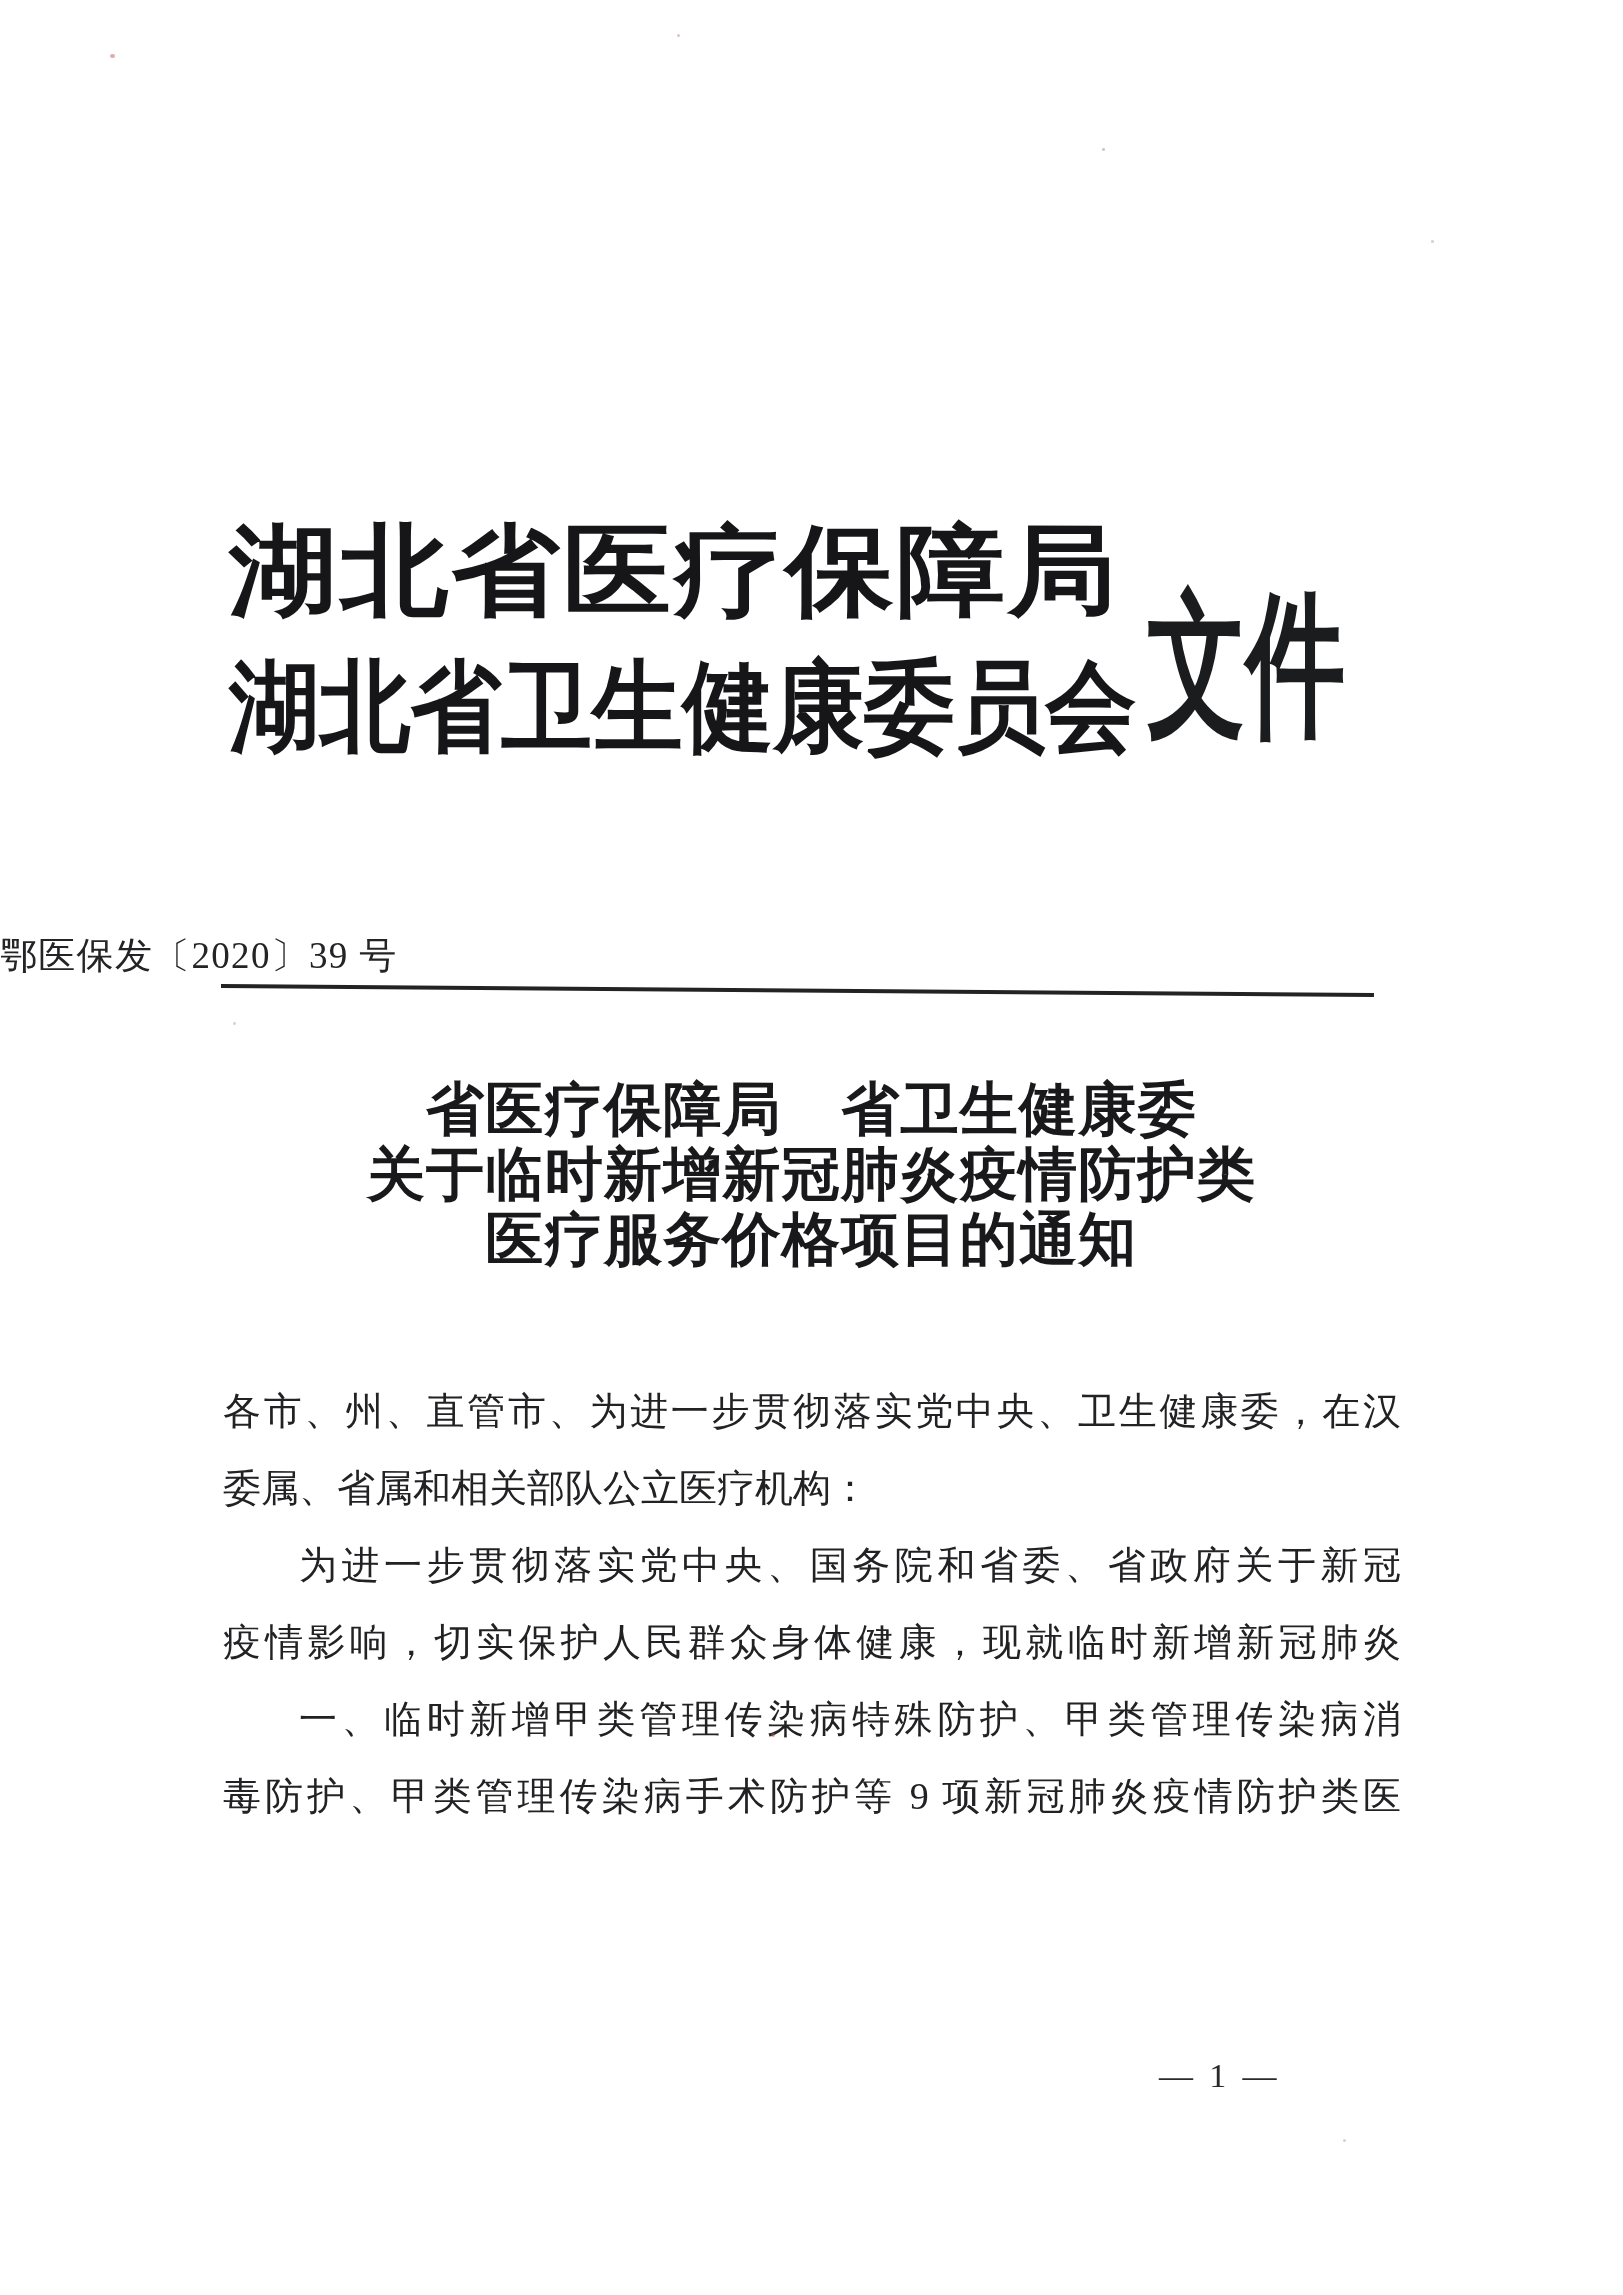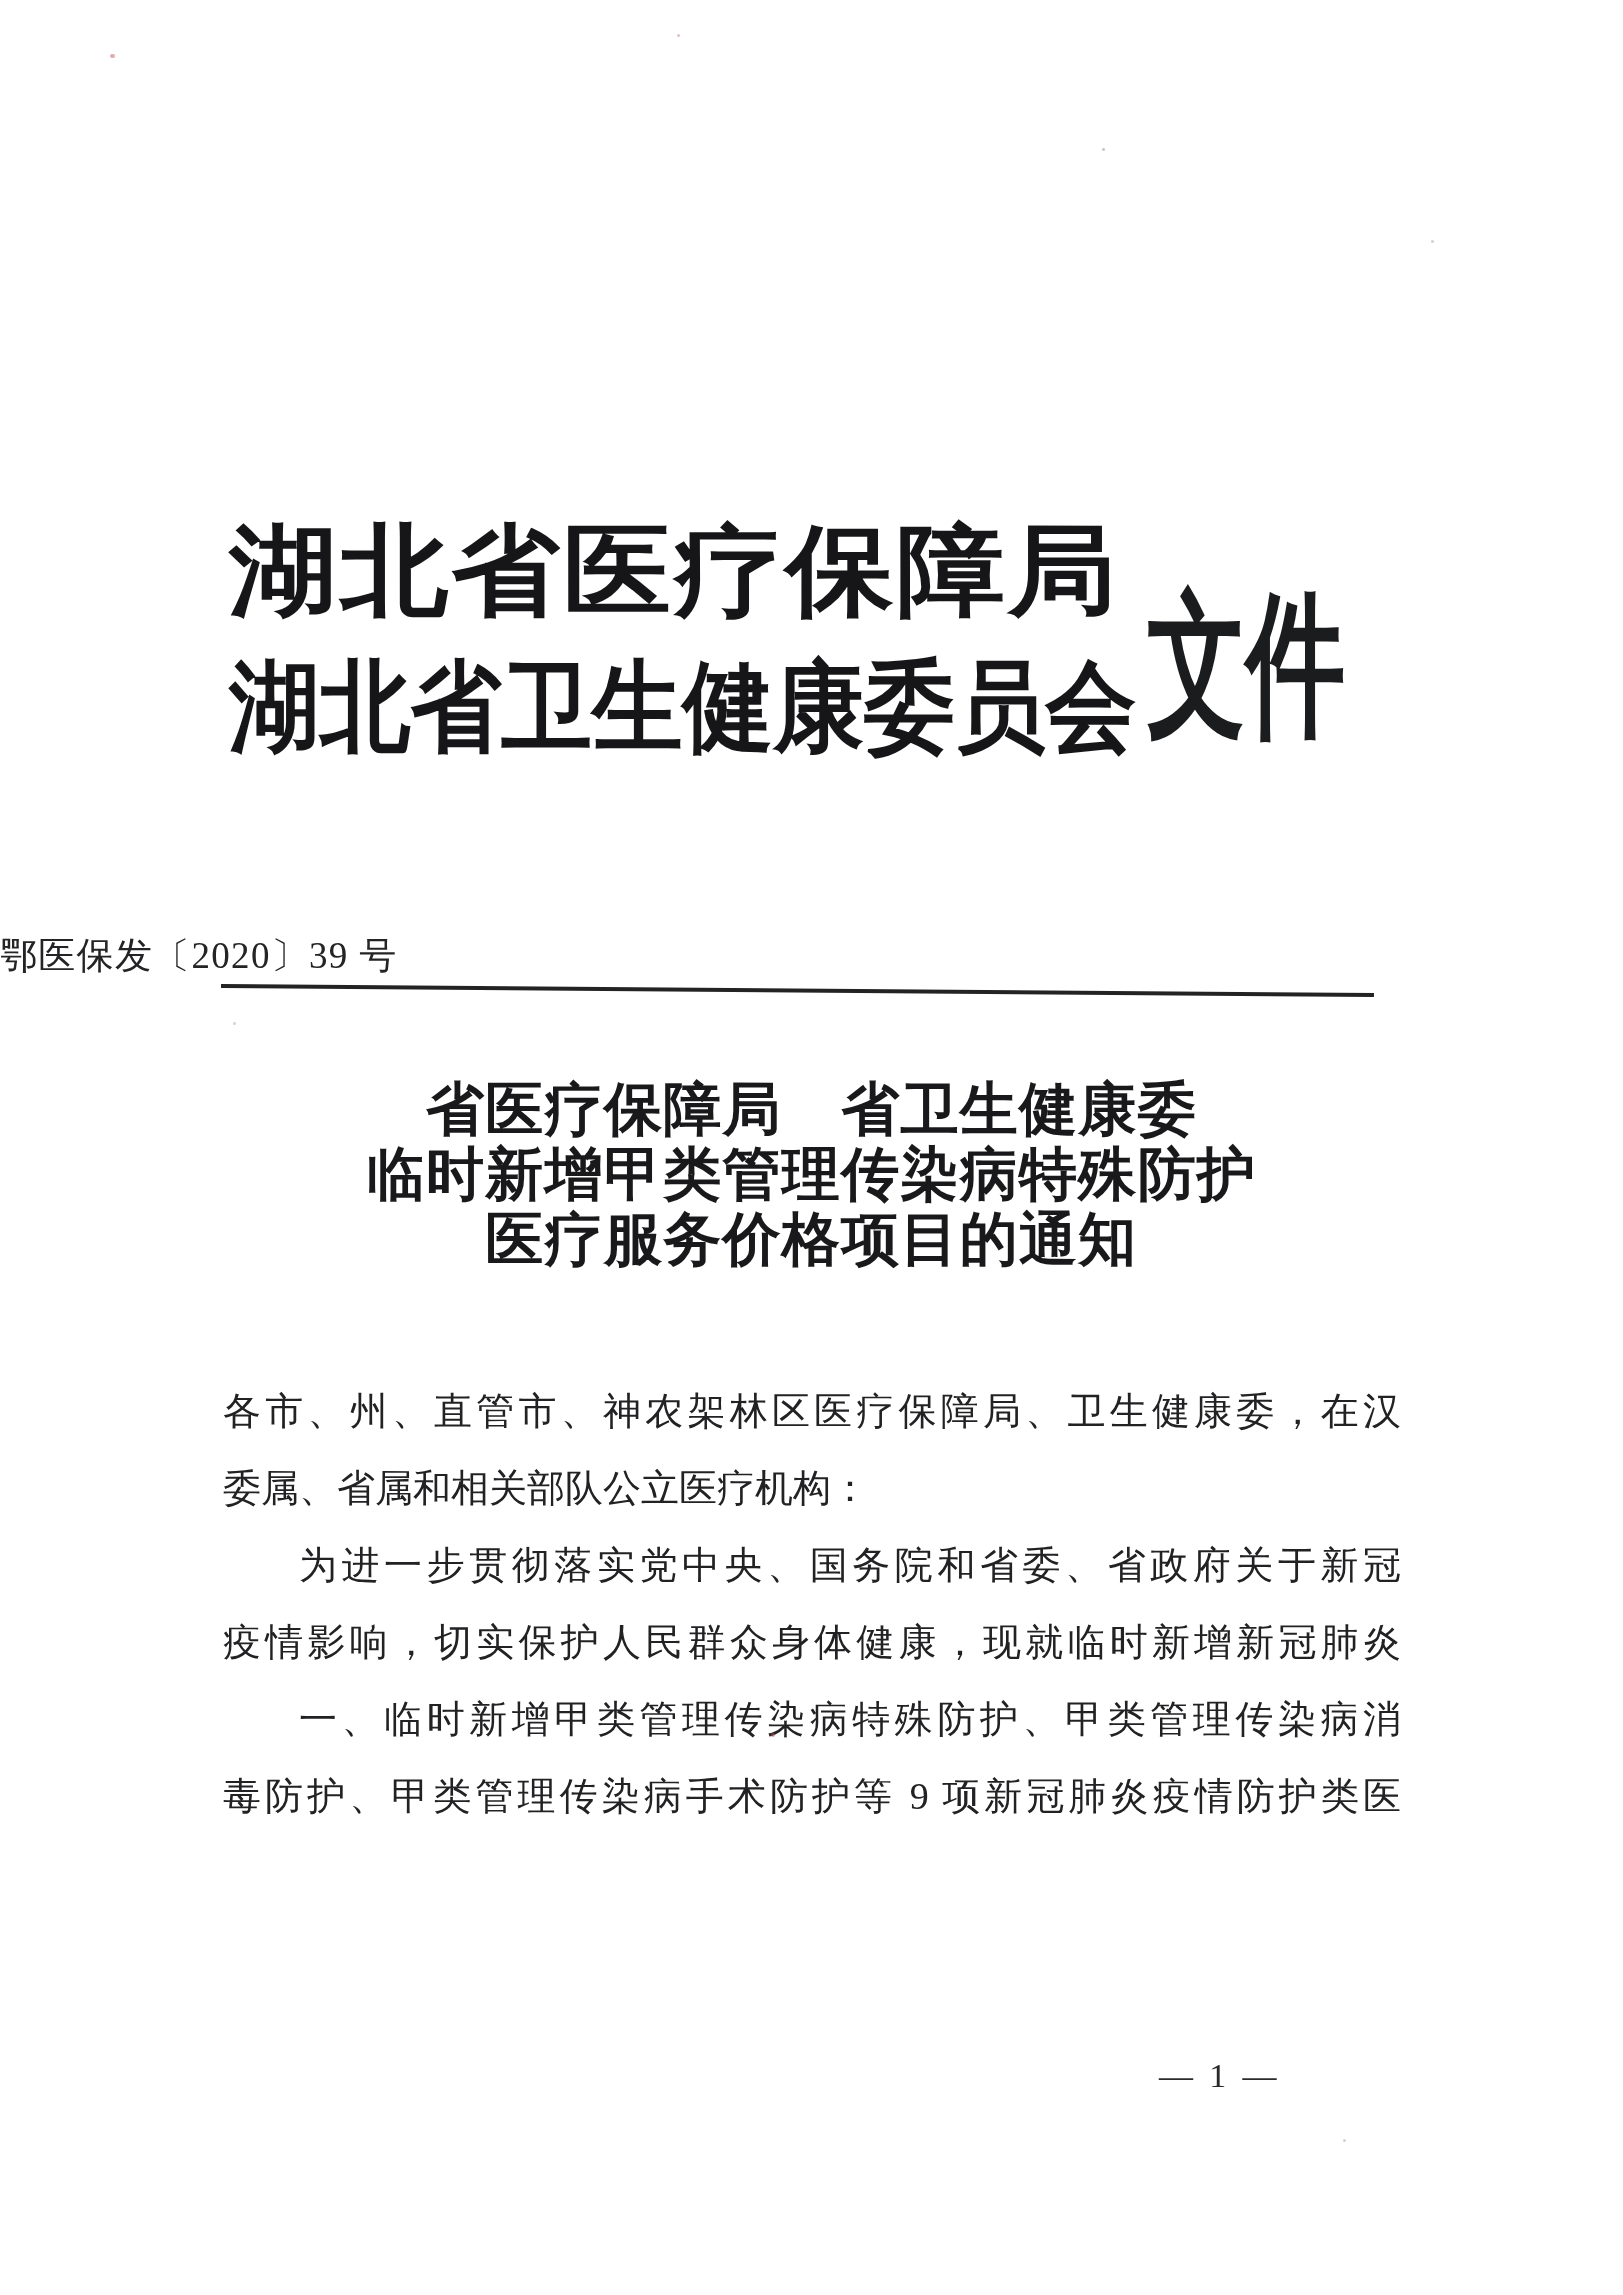--- a/index.html
+++ b/index.html
@@ -138,26 +138,26 @@
     <div class="org-line org-line-2">湖北省卫生健康委员会</div>
     <div class="doc-type">文件</div>
   </div>
 
   <div class="doc-number">鄂医保发〔2020〕39 号</div>
 
   <div class="rule"></div>
 
   <div class="title-block">
     <div>省医疗保障局　省卫生健康委</div>
-    <div>临时新增甲类管理传染病特殊防护</div>
+    <div>关于临时新增新冠肺炎疫情防护类</div>
     <div>医疗服务价格项目的通知</div>
   </div>
 
   <div class="body-block">
-    <div class="line">各市、州、直管市、神农架林区医疗保障局、卫生健康委，在汉</div>
+    <div class="line">各市、州、直管市、为进一步贯彻落实党中央、卫生健康委，在汉</div>
     <div class="line short">委属、省属和相关部队公立医疗机构：</div>
     <div class="line indent">为进一步贯彻落实党中央、国务院和省委、省政府关于新冠</div>
     <div class="line">疫情影响，切实保护人民群众身体健康，现就临时新增新冠肺炎</div>
     <div class="line indent">一、临时新增甲类管理传染病特殊防护、甲类管理传染病消</div>
     <div class="line">毒防护、甲类管理传染病手术防护等 9 项新冠肺炎疫情防护类医</div>
   </div>
 
   <div class="page-number">— 1 —</div>
 
   <div class="speck s1"></div>

